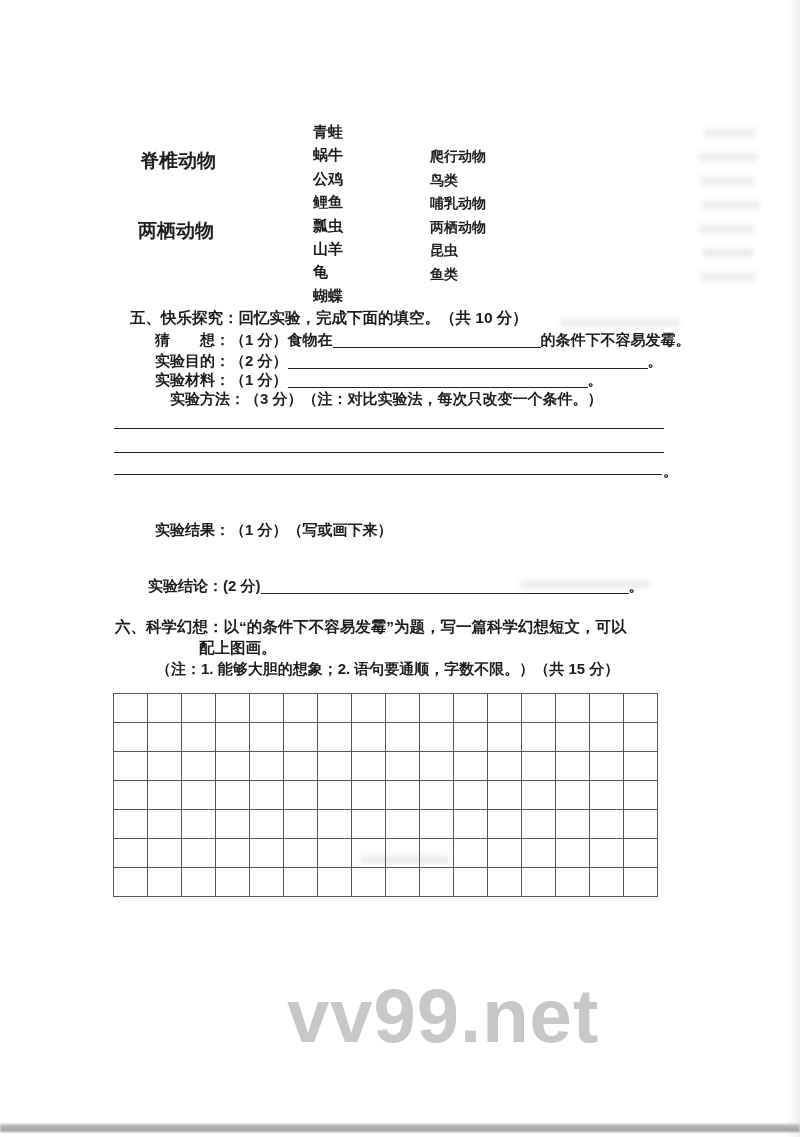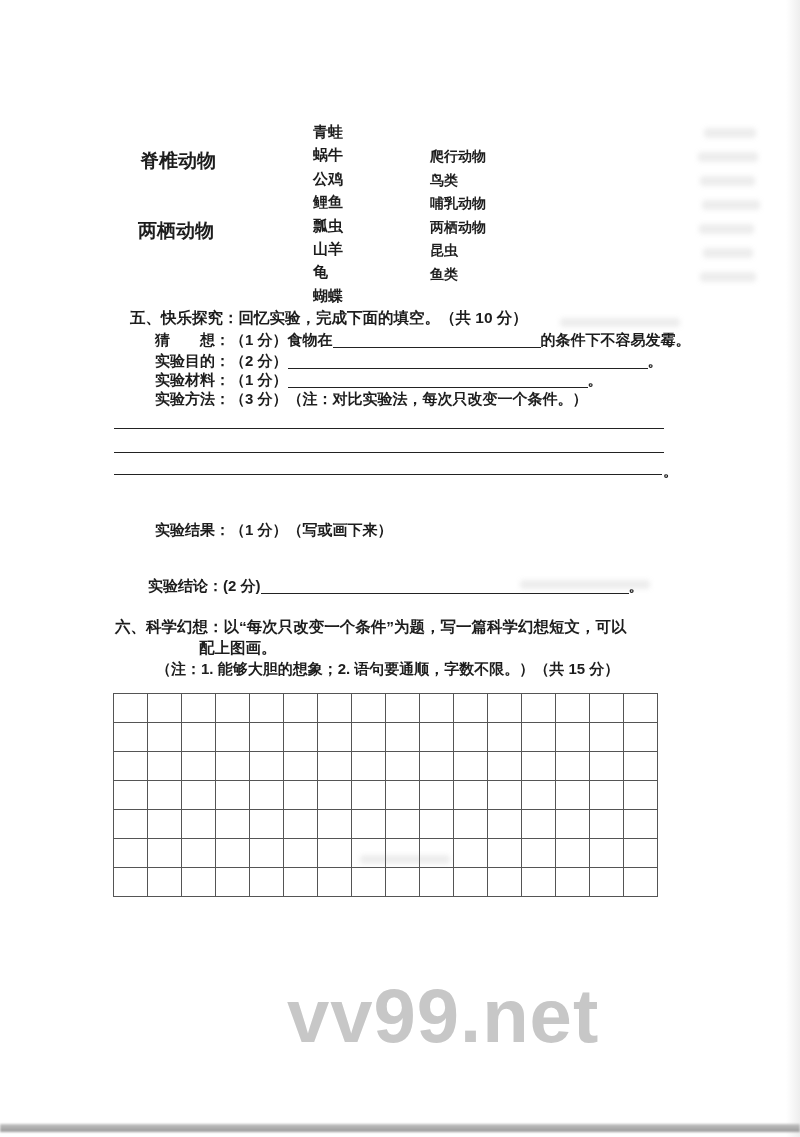--- a/index.html
+++ b/index.html
@@ -87,37 +87,37 @@
 </div>
 
 <div class="abs txt15 sb" style="left:155px;top:351px;">
   <span>实验目的：（2 分）</span><span class="blank" style="width:360px;"></span><span>。</span>
 </div>
 
 <div class="abs txt15 sb" style="left:155px;top:370px;">
   <span>实验材料：（1 分）</span><span class="blank" style="width:300px;"></span><span>。</span>
 </div>
 
-<div class="abs txt15 sb" style="left:155px;top:389px;">
+<div class="abs txt15 sb" style="left:170px;top:389px;">
   <span>实验方法：（3 分）</span><span>（注：对比实验法，每次只改变一个条件。）</span>
 </div>
 
 <div class="longline" style="left:114px;top:408px;width:550px;"></div>
 <div class="longline" style="left:114px;top:432px;width:550px;"></div>
 <div class="longline" style="left:114px;top:454px;width:548px;"></div>
 <div class="line-period" style="left:663px;top:462px;">。</div>
 
 <div class="abs txt15 sb" style="left:155px;top:484px;margin-top:36px;">实验结果：（1 分）（写或画下来）</div>
 
 <div class="abs txt15 sb" style="left:148px;top:576px;">
   <span>实验结论：(2 分)</span><span class="blank" style="width:368px;"></span><span>。</span>
 </div>
 
 <div class="abs txt16" style="left:115px;top:616px;">
-  <span class="b">六、</span><span class="b">科学幻想：</span><span class="sb">以“每次只改变一个条件”为题，写一篇科学幻想短文，可以</span>
+  <span class="b">六、</span><span class="b">科学幻想：</span><span class="sb">以“的条件下不容易发霉”为题，写一篇科学幻想短文，可以</span>
 </div>
 <div class="abs txt16 sb" style="left:155px;top:637px;padding-left:44px;">配上图画。</div>
 <div class="abs txt15 sb" style="left:156px;top:659px;">（注：1. 能够大胆的想象；2. 语句要通顺，字数不限。）（共 15 分）</div>
 
 <div id="grid" style="grid-template-columns: repeat(16, 34px);">
     <div class="cell"></div>
     <div class="cell"></div>
     <div class="cell"></div>
     <div class="cell"></div>
     <div class="cell"></div>

